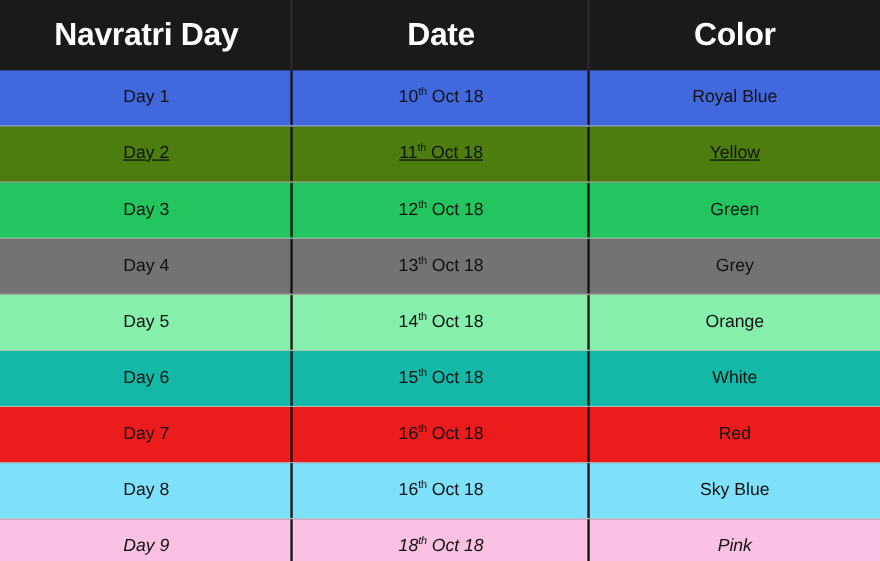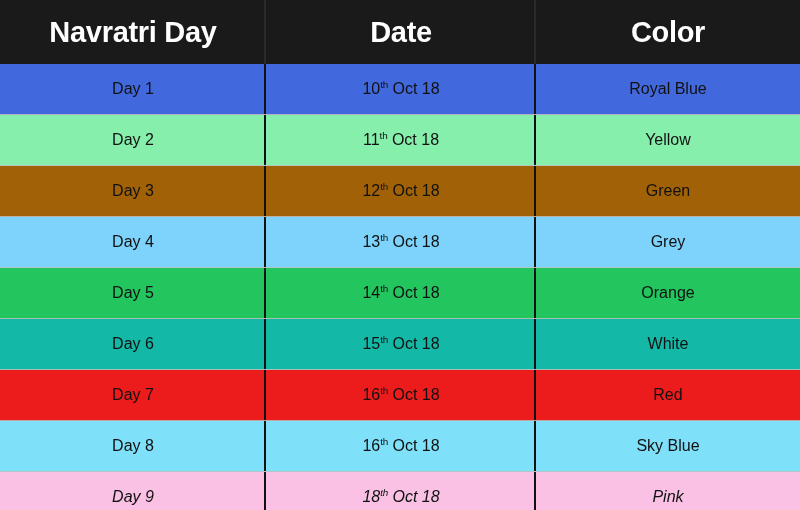--- a/index.html
+++ b/index.html
@@ -97,54 +97,54 @@
           <td class="sep-right">
             <span class="cell-inner">Day 1</span>
           </td>
           <td class="sep-right">
             <span class="cell-inner"><span>10</span><sup class="ord">th</sup><span> Oct 18</span></span>
           </td>
           <td>
             <span class="cell-inner">Royal Blue</span>
           </td>
         </tr>
-        <tr class="data-row" style="background: #86efac;">
+        <tr class="data-row" style="background: #4d7c0f; text-decoration: underline;">
           <td class="sep-right">
             <span class="cell-inner">Day 2</span>
           </td>
           <td class="sep-right">
             <span class="cell-inner"><span>11</span><sup class="ord">th</sup><span> Oct 18</span></span>
           </td>
           <td>
             <span class="cell-inner">Yellow</span>
           </td>
         </tr>
-        <tr class="data-row" style="background: #a16207;">
+        <tr class="data-row" style="background: #22c55e;">
           <td class="sep-right">
             <span class="cell-inner">Day 3</span>
           </td>
           <td class="sep-right">
             <span class="cell-inner"><span>12</span><sup class="ord">th</sup><span> Oct 18</span></span>
           </td>
           <td>
             <span class="cell-inner">Green</span>
           </td>
         </tr>
-        <tr class="data-row" style="background: #7dd3fc;">
+        <tr class="data-row" style="background: #737373;">
           <td class="sep-right">
             <span class="cell-inner">Day 4</span>
           </td>
           <td class="sep-right">
             <span class="cell-inner"><span>13</span><sup class="ord">th</sup><span> Oct 18</span></span>
           </td>
           <td>
             <span class="cell-inner">Grey</span>
           </td>
         </tr>
-        <tr class="data-row" style="background: #22c55e;">
+        <tr class="data-row" style="background: #86efac;">
           <td class="sep-right">
             <span class="cell-inner">Day 5</span>
           </td>
           <td class="sep-right">
             <span class="cell-inner"><span>14</span><sup class="ord">th</sup><span> Oct 18</span></span>
           </td>
           <td>
             <span class="cell-inner">Orange</span>
           </td>
         </tr>

